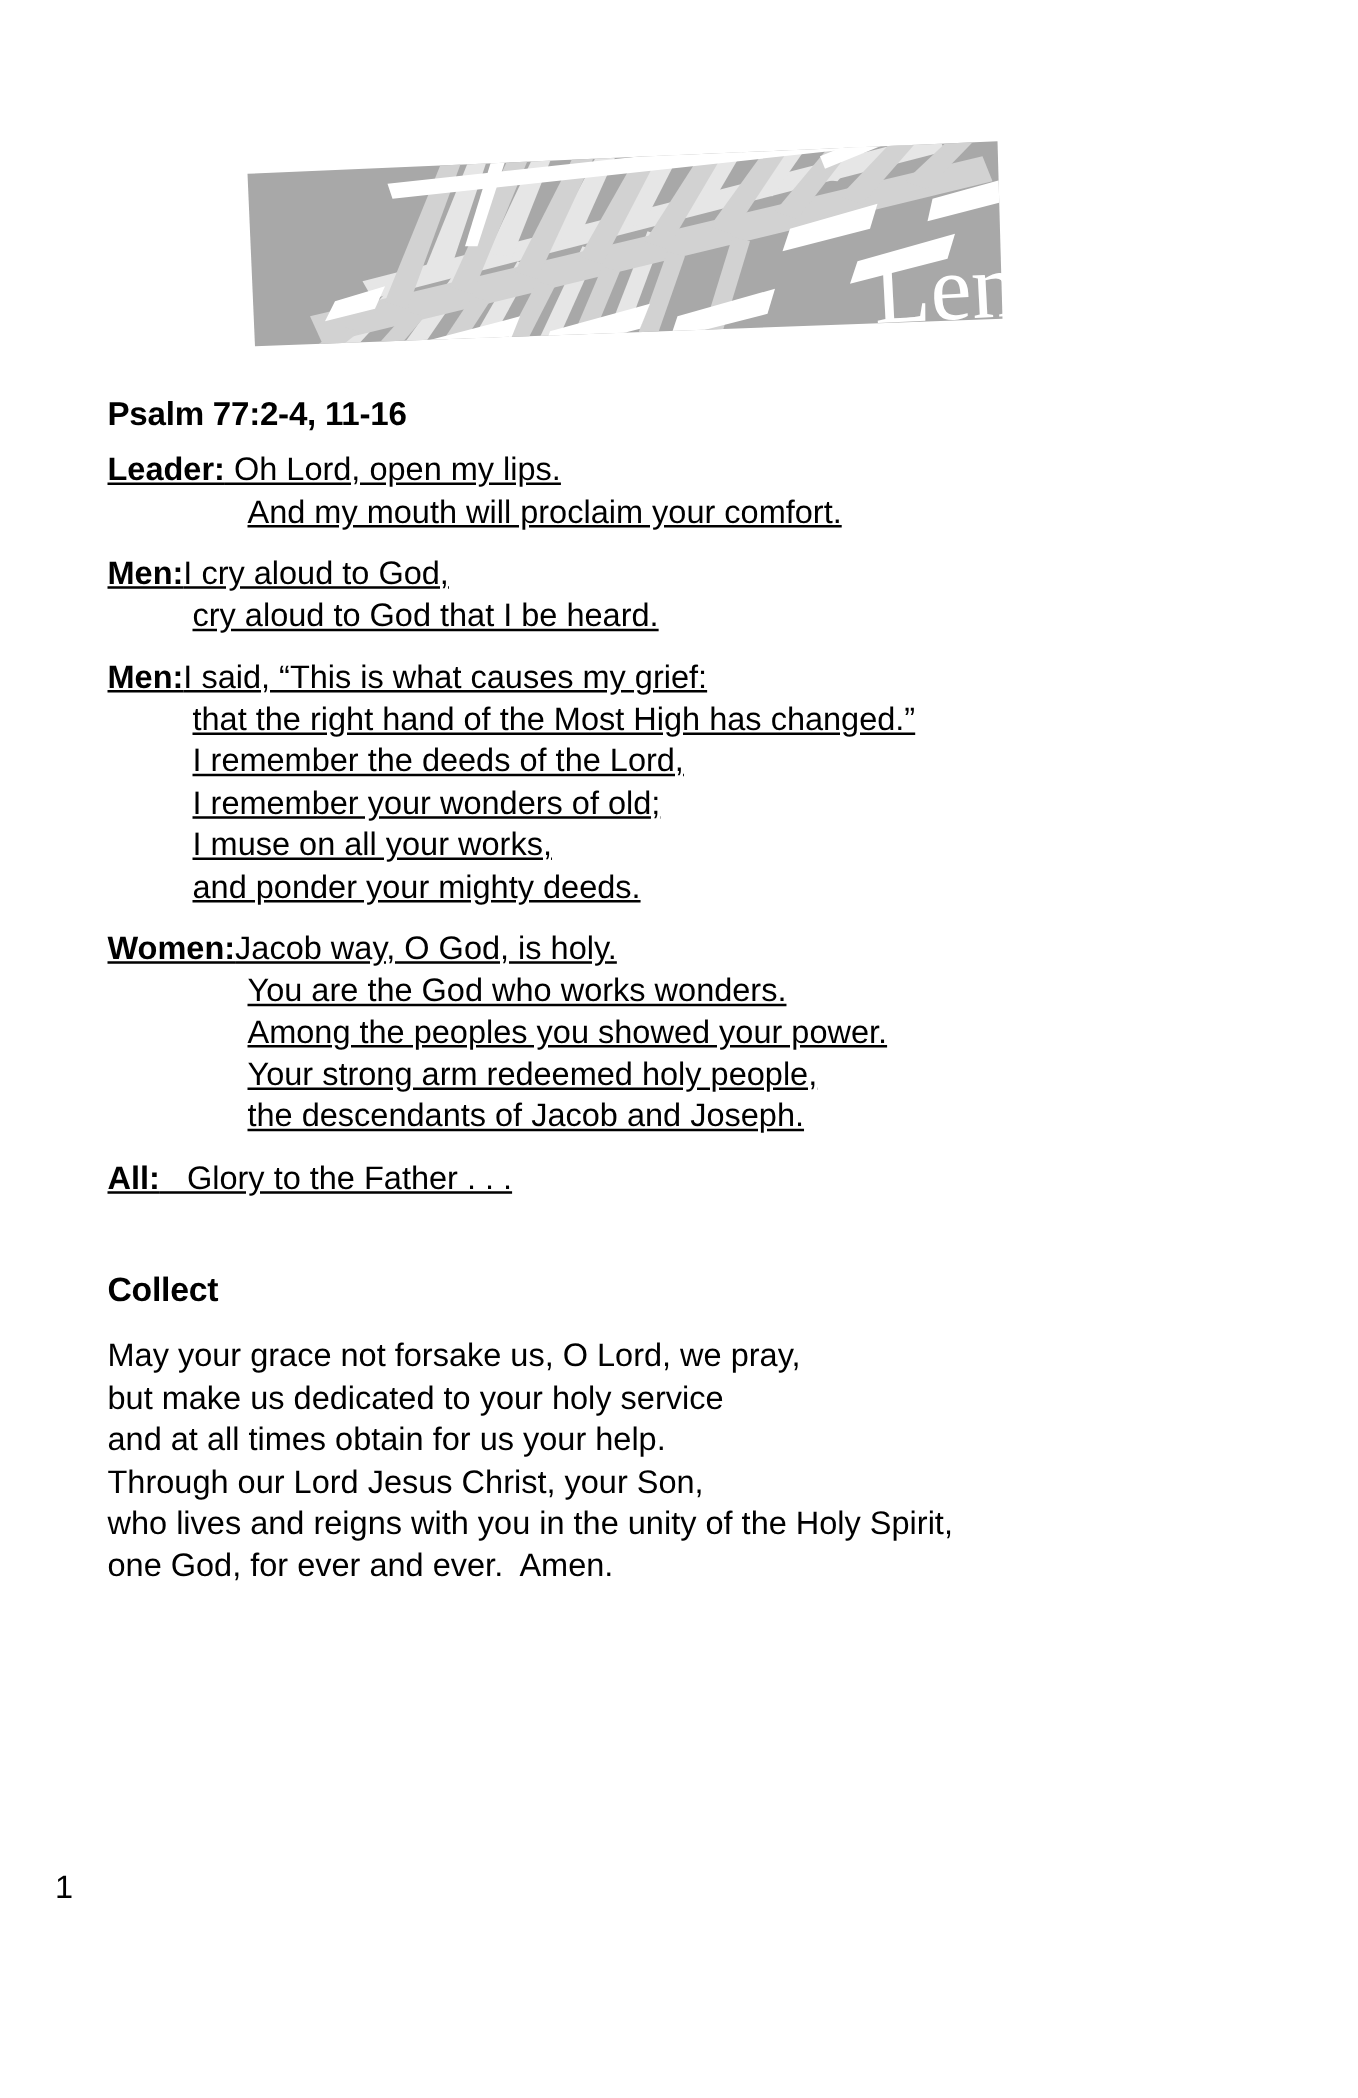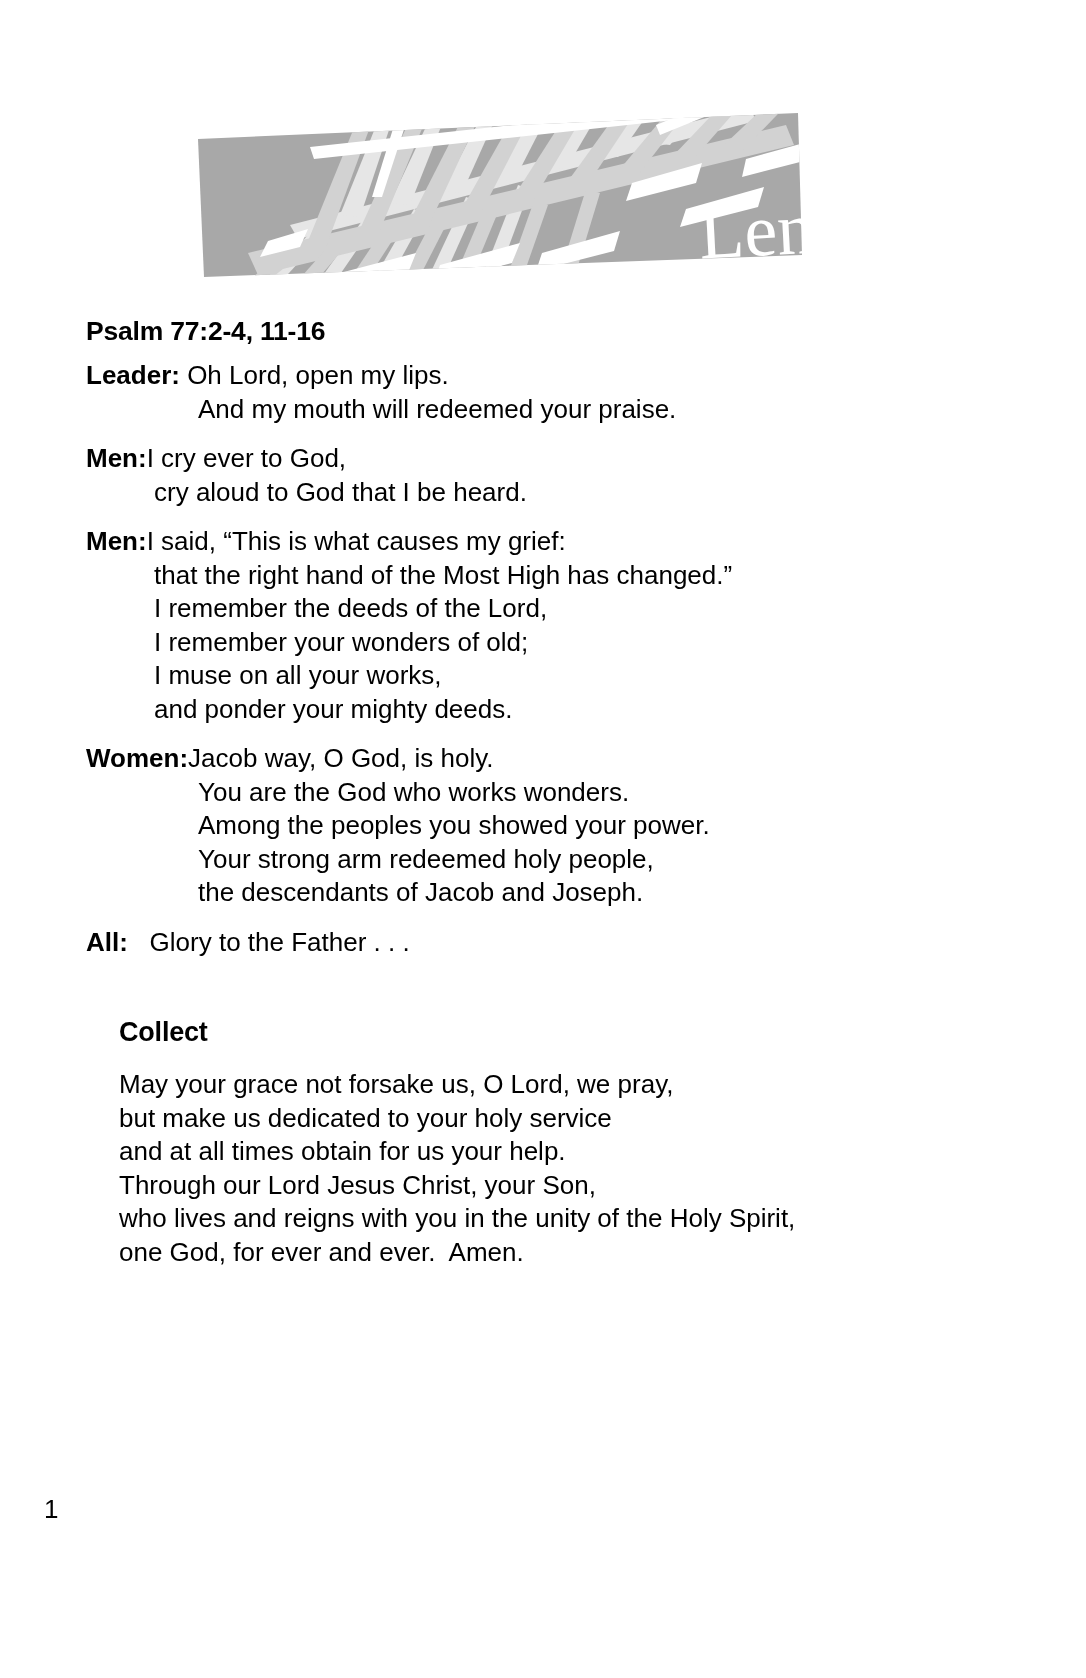--- a/index.html
+++ b/index.html
@@ -37,41 +37,41 @@
   .section-heading {
     font-size: 26.5px;
     font-weight: bold;
     letter-spacing: -0.2px;
     margin: 0 0 12px 0;
     line-height: 1.18;
   }
 
   .stanza {
     margin: 12px 0 16px 0;
+    text-decoration: underline;
   }
 
   .verse-line {
     font-size: 26px;
     line-height: 33.5px;
     white-space: pre;
     margin: 0;
   }
 
   .speaker {
     font-weight: bold;
   }
 
   
   .ind-men    { padding-left: 68px; }
   .ind-women  { padding-left: 112px; }
   .ind-leader { padding-left: 112px; }
 
   #collect-block {
     margin-top: 58px;
-    margin-left: 33px;
   }
 
   #collect-heading {
     font-size: 27px;
     font-weight: bold;
     margin: 0 0 20px 0;
     letter-spacing: -0.2px;
   }
 
   .collect-line {
@@ -162,24 +162,24 @@
   </svg>
 </div>
 
 <div id="content">
 
   <h1 class="section-heading">Psalm 77:2-4, 11-16</h1>
 
   <div id="psalm-stanzas">
       <div class="stanza">
         <p class="verse-line"><span class="speaker">Leader:</span><span> Oh Lord, open my lips.</span></p>
-        <p class="verse-line ind-leader">And my mouth will redeemed your praise.</p>
-      </div>
-      <div class="stanza">
-        <p class="verse-line"><span class="speaker">Men:</span><span>I cry ever to God,</span></p>
+        <p class="verse-line ind-leader">And my mouth will proclaim your comfort.</p>
+      </div>
+      <div class="stanza">
+        <p class="verse-line"><span class="speaker">Men:</span><span>I cry aloud to God,</span></p>
         <p class="verse-line ind-men">cry aloud to God that I be heard.</p>
       </div>
       <div class="stanza">
         <p class="verse-line"><span class="speaker">Men:</span><span>I said, “This is what causes my grief:</span></p>
         <p class="verse-line ind-men">that the right hand of the Most High has changed.”</p>
         <p class="verse-line ind-men">I remember the deeds of the Lord,</p>
         <p class="verse-line ind-men">I remember your wonders of old;</p>
         <p class="verse-line ind-men">I muse on all your works,</p>
         <p class="verse-line ind-men">and ponder your mighty deeds.</p>
       </div>

